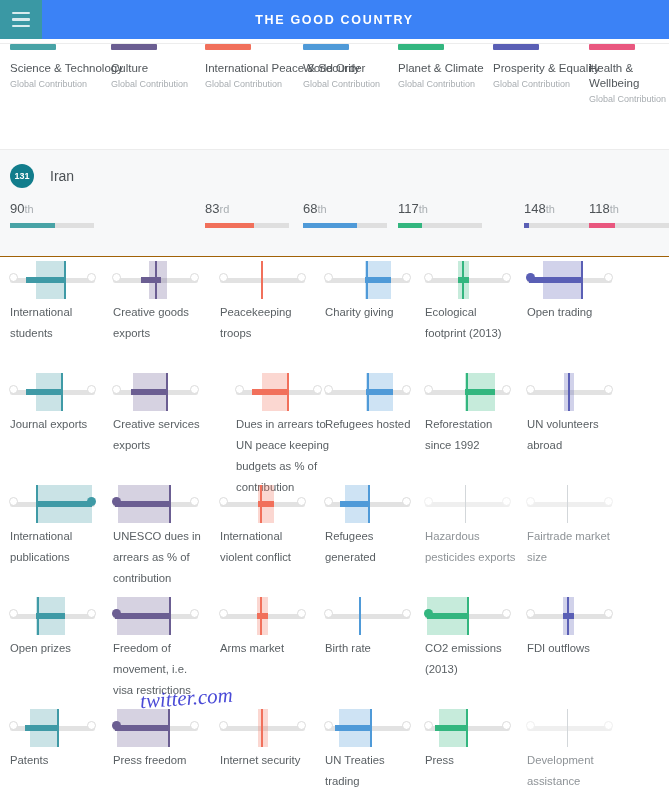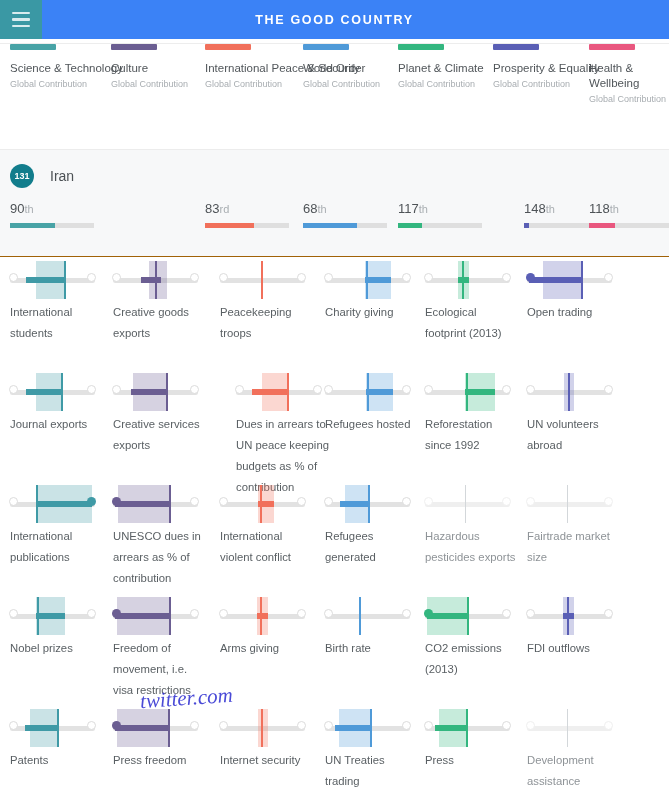--- a/index.html
+++ b/index.html
@@ -384,21 +384,21 @@
     </div>
     <div class="ind" style="left: 10px; top: 336px;">
       <div class="gauge">
         <div class="track"></div>
         <div class="band" style="left:26px;width:29px;background:#3f9aa6"></div>
         <div class="vbar" style="left:26px;width:29px;background:#3f9aa6"></div>
         <div class="marker" style="left:27px;background:#3f9aa6"></div>
         <div class="dot l"></div>
         <div class="dot r"></div>
       </div>
-      <div class="lbl">Nobel prizes</div>
+      <div class="lbl">Open prizes</div>
     </div>
     <div class="ind" style="left: 113px; top: 336px;">
       <div class="gauge">
         <div class="track"></div>
         <div class="band" style="left:4px;width:54px;background:#6b5e92"></div>
         <div class="vbar" style="left:2px;width:56px;background:#6b5e92"></div>
         <div class="marker" style="left:56px;background:#6b5e92"></div>
         <div class="dot l filled" style="background:#6b5e92"></div>
         <div class="dot r"></div>
       </div>
@@ -406,21 +406,21 @@
     </div>
     <div class="ind" style="left: 220px; top: 336px;">
       <div class="gauge">
         <div class="track"></div>
         <div class="band" style="left:37px;width:11px;background:#f1705b"></div>
         <div class="vbar" style="left:37px;width:11px;background:#f1705b"></div>
         <div class="marker" style="left:40px;background:#f1705b"></div>
         <div class="dot l"></div>
         <div class="dot r"></div>
       </div>
-      <div class="lbl">Arms giving</div>
+      <div class="lbl">Arms market</div>
     </div>
     <div class="ind" style="left: 325px; top: 336px;">
       <div class="gauge">
         <div class="track"></div>
         <div class="marker" style="left:34px;background:#4f9ad8"></div>
         <div class="dot l"></div>
         <div class="dot r"></div>
       </div>
       <div class="lbl">Birth rate</div>
     </div>

